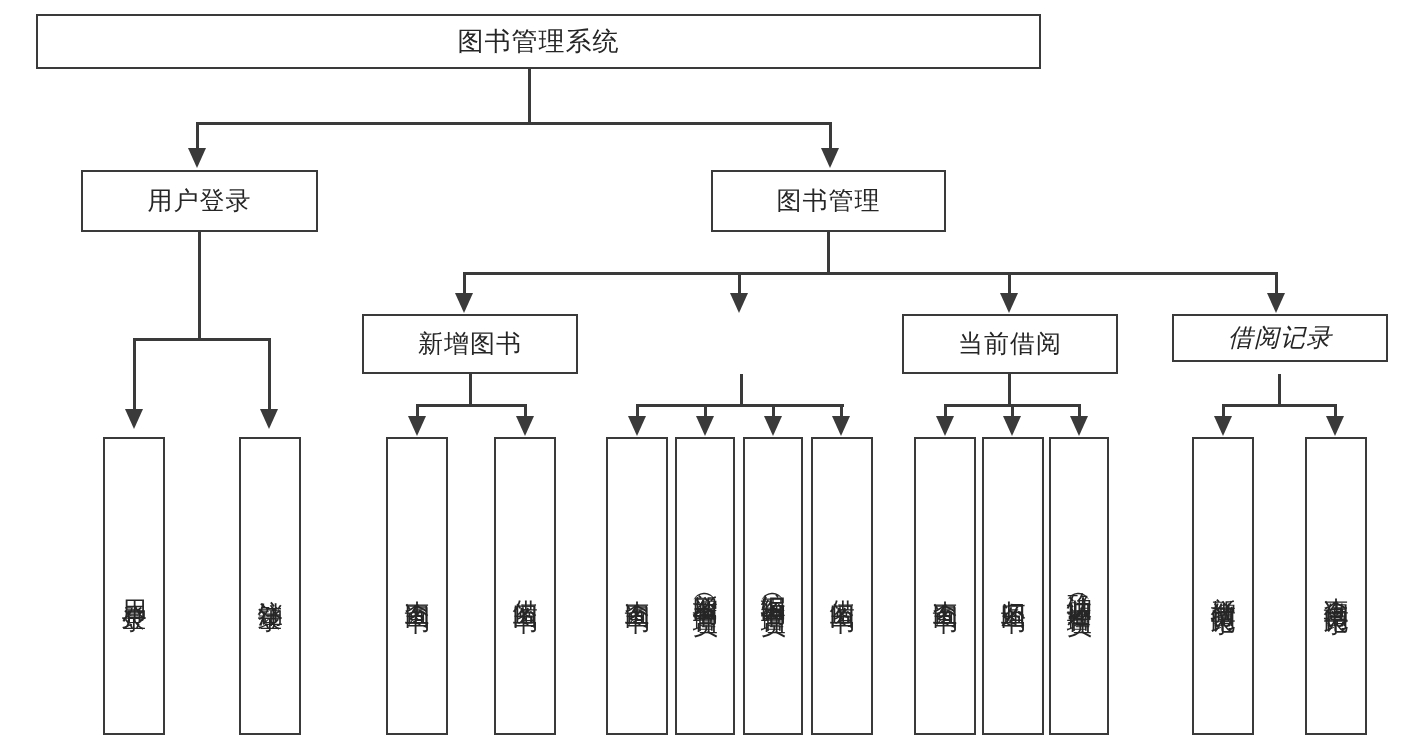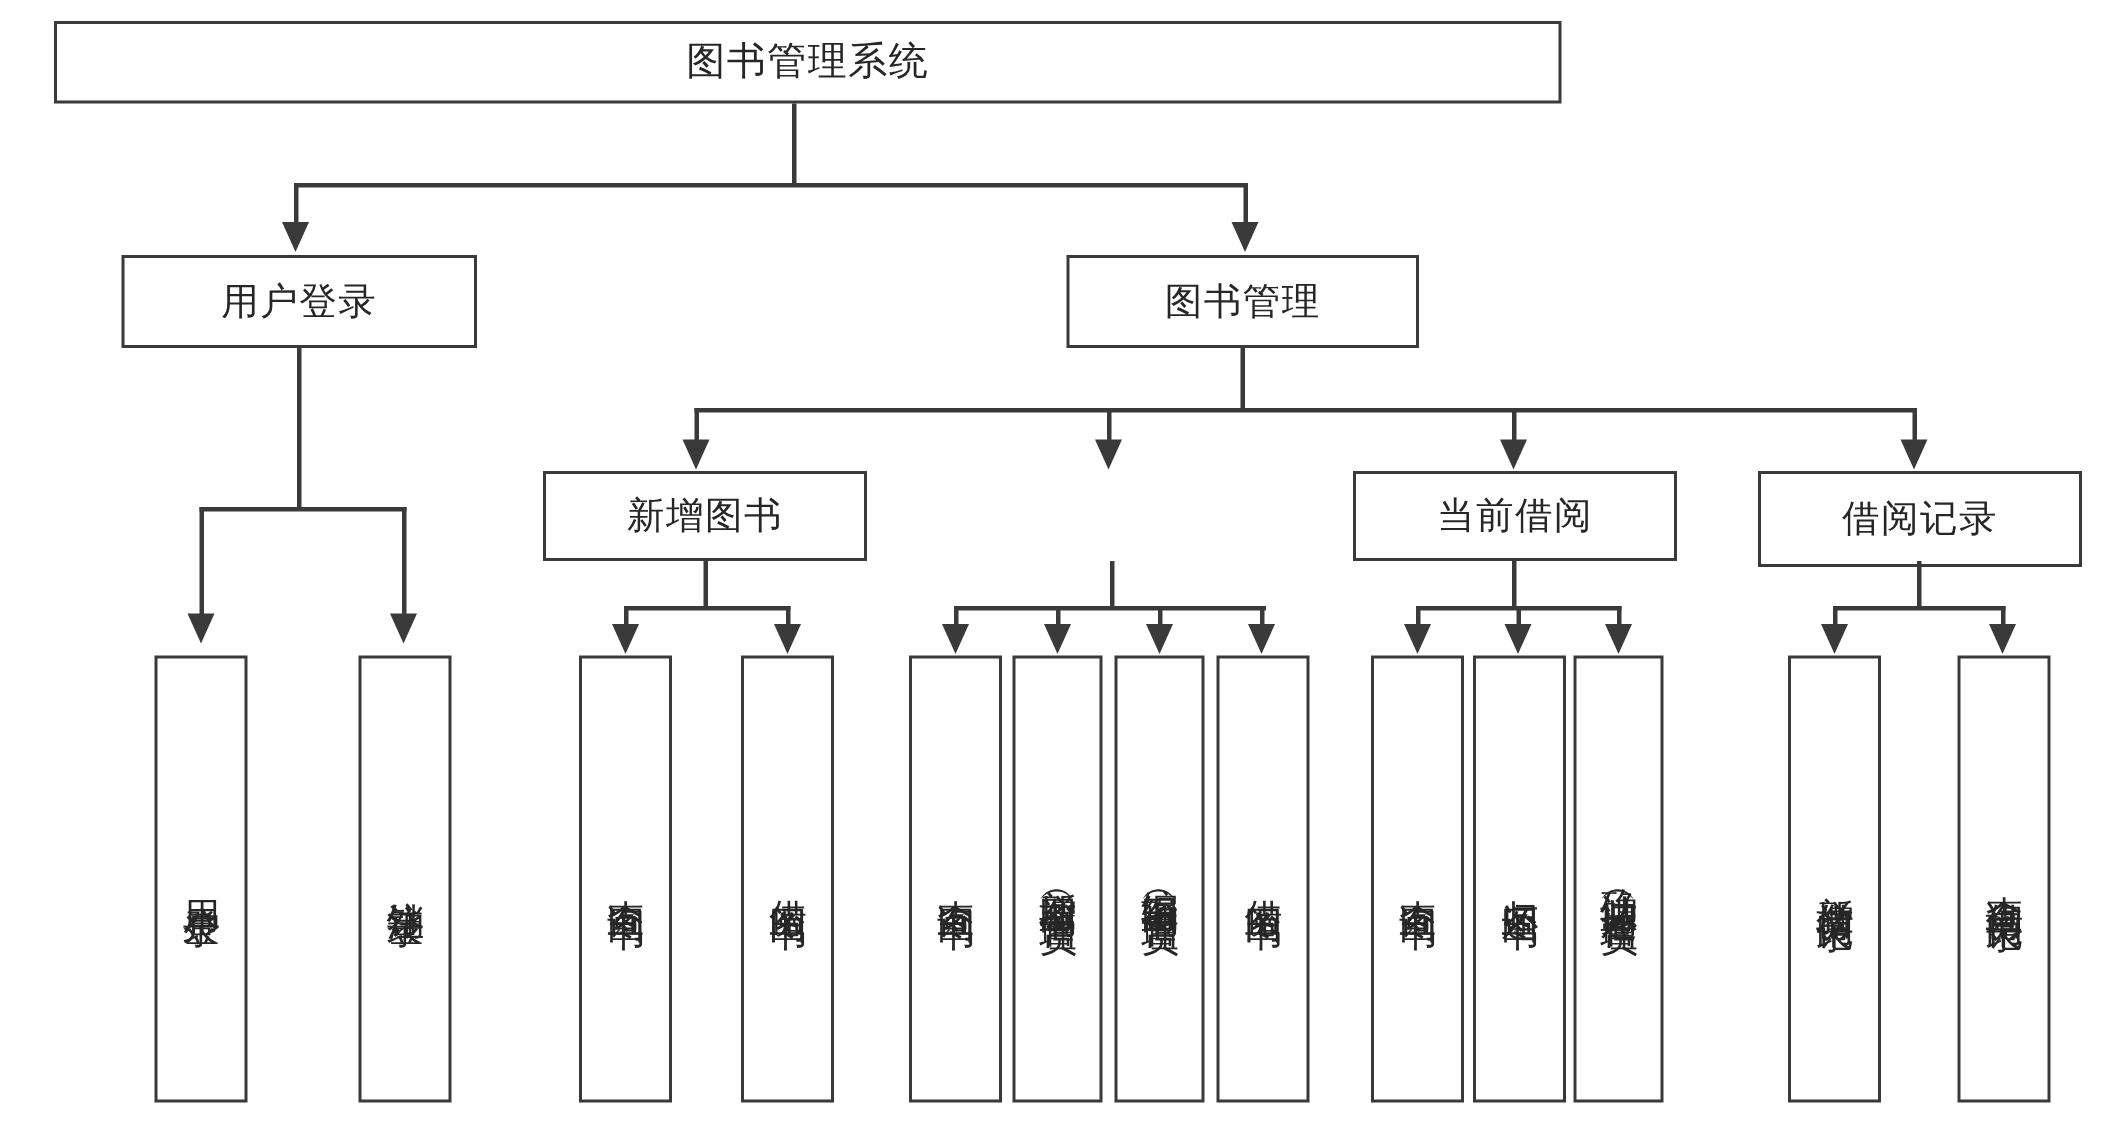--- a/index.html
+++ b/index.html
@@ -126,21 +126,21 @@
 
   <div class="node node-h" style="left:362px; top:314px; width:216px; height:60px;">
     <span>新增图书</span>
   </div>
 
 
   <div class="node node-h" style="left:902px; top:314px; width:216px; height:60px;">
     <span>当前借阅</span>
   </div>
 
-  <div class="node node-h" style="left:1172px; top:314px; width:216px; height:64px;">
+  <div class="node node-h" style="left:1172px; top:314px; width:216px; height:48px;font-style:italic;">
     <span>借阅记录</span>
   </div>
 
   <div class="edge edge-v" style="left:469px; top:374px; width:3px; height:32px;"></div>
   <div class="edge edge-h" style="left:416px; top:404px; width:111px; height:3px;"></div>
   <div class="edge edge-v" style="left:416px; top:404px; width:3px; height:14px;"></div>
   <div class="arrow" style="left:408px; top:416px;"></div>
   <div class="edge edge-v" style="left:524px; top:404px; width:3px; height:14px;"></div>
   <div class="arrow" style="left:516px; top:416px;"></div>
 

